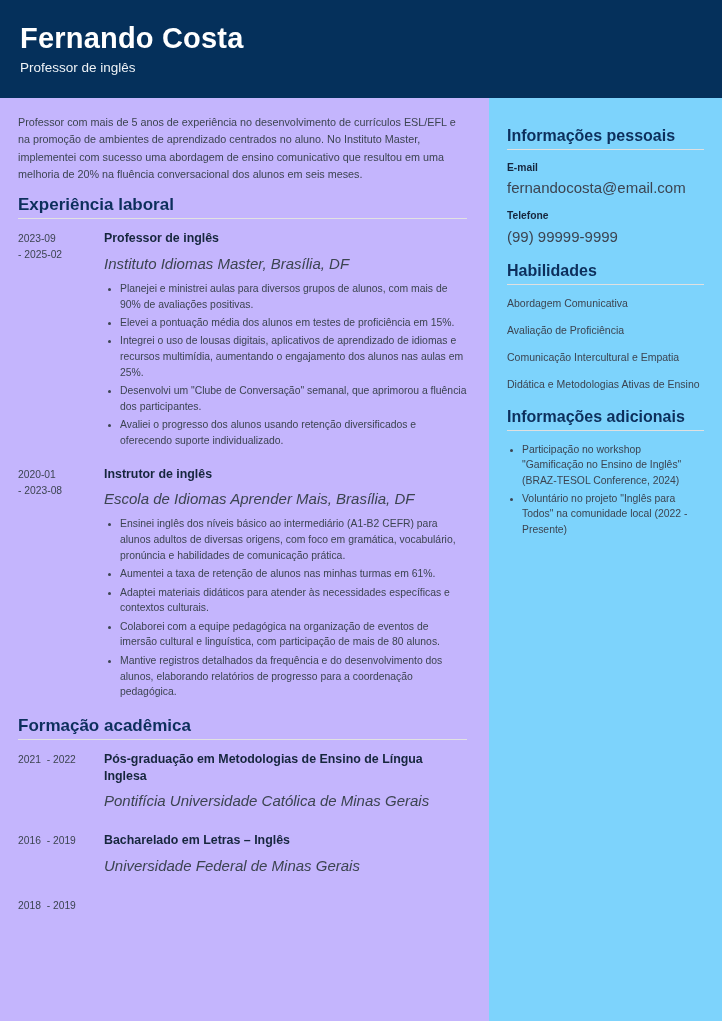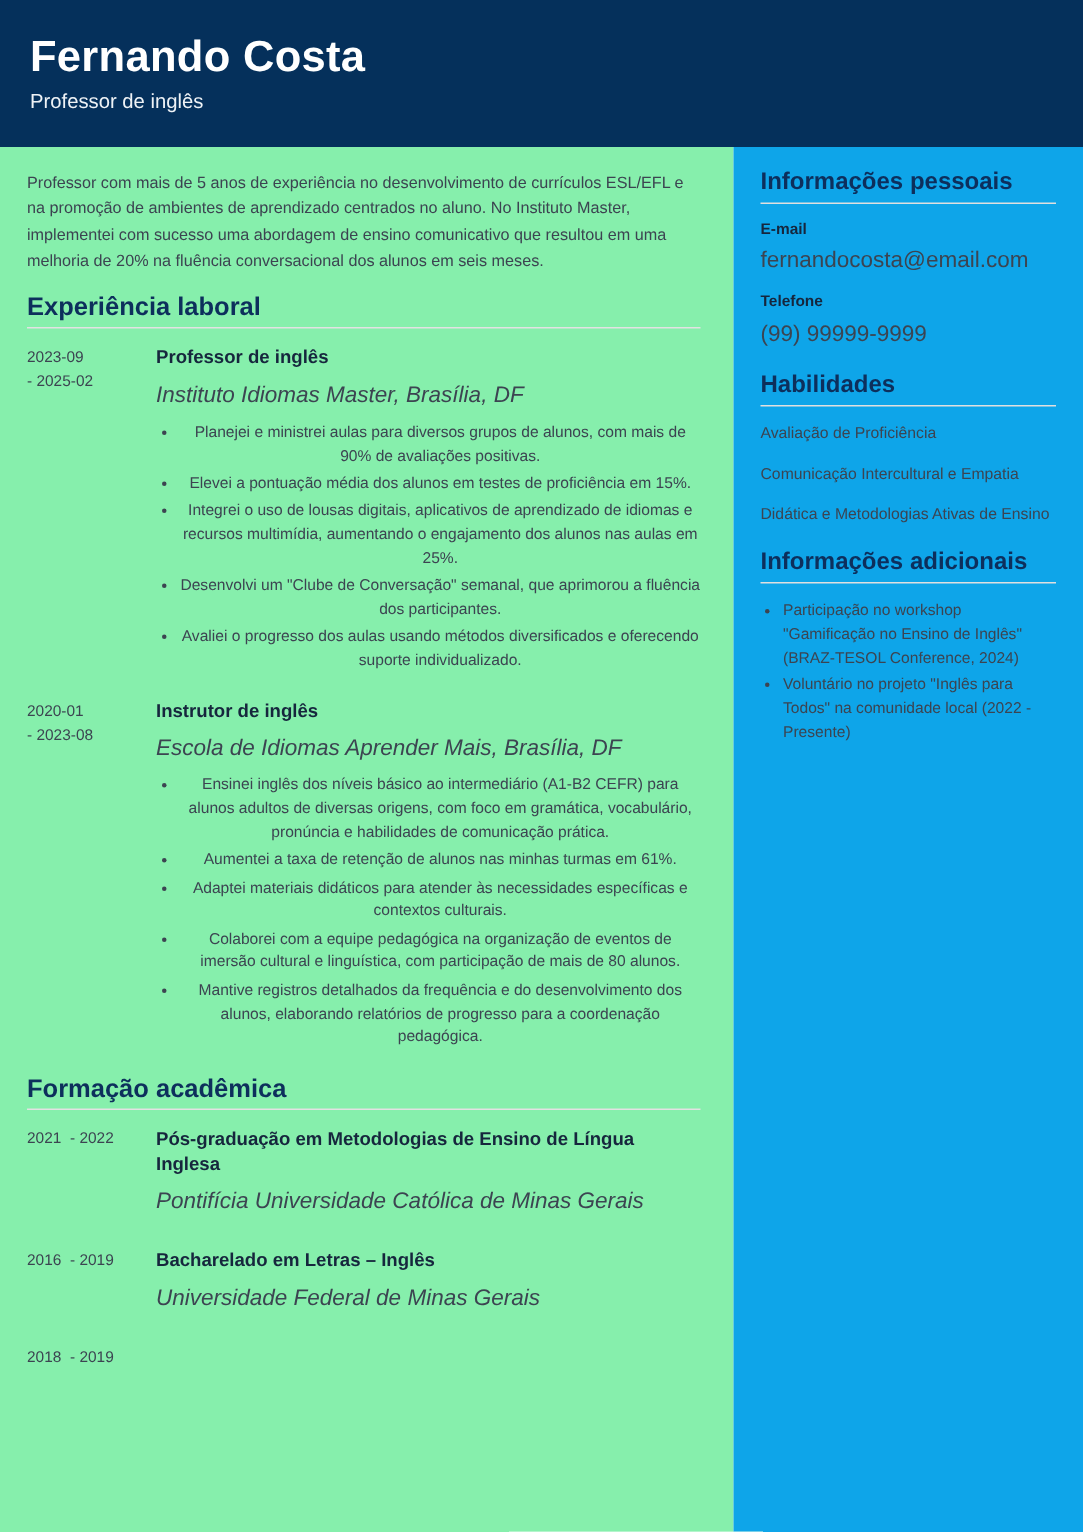--- a/index.html
+++ b/index.html
@@ -47,27 +47,27 @@
   
   .columns {
     display: flex;
     align-items: stretch;
     height: 923px;
   }
   .main-col {
     width: 489px;
     box-sizing: border-box;
     padding: 14px 22px 0 18px;
-    background: #86efac;
+    background: #c4b5fd;
   }
   .side-col {
     width: 233px;
     box-sizing: border-box;
-    padding: 14px 18px 0 18px;
-    background: #0ea5e9;
+    padding: 28px 18px 0 18px;
+    background: #7dd3fc;
   }
 
   
   .summary {
     font-size: 10.8px;
     line-height: 1.62;
     color: #3c4451;
     margin: 2px 0 10px 0;
   }
 
@@ -128,21 +128,20 @@
   .entry-bullets {
     margin: 0;
     padding-left: 16px;
     list-style: disc;
   }
   .entry-bullets li {
     font-size: 10.4px;
     line-height: 1.52;
     color: #3c4451;
     margin-bottom: 2.5px;
-    text-align: center;
   }
   .entry-bullets li::marker { color: #3c4451; font-size: 9px; }
 
   
   .side-title {
     color: #0d2f5c;
     font-size: 16px;
     font-weight: bold;
     margin: 0 0 3px 0;
     line-height: 1.25;
@@ -214,21 +213,21 @@
             <div class="entry">
               <div class="entry-dates"><span class="d1">2023-09</span><span class="d2">- 2025-02</span></div>
               <div class="entry-body">
                 <div class="entry-title">Professor de inglês</div>
                 <div class="entry-org">Instituto Idiomas Master, Brasília, DF</div>
                 <ul class="entry-bullets">
                   <li>Planejei e ministrei aulas para diversos grupos de alunos, com mais de 90% de avaliações positivas.</li>
                   <li>Elevei a pontuação média dos alunos em testes de proficiência em 15%.</li>
                   <li>Integrei o uso de lousas digitais, aplicativos de aprendizado de idiomas e recursos multimídia, aumentando o engajamento dos alunos nas aulas em 25%.</li>
                   <li>Desenvolvi um "Clube de Conversação" semanal, que aprimorou a fluência dos participantes.</li>
-                  <li>Avaliei o progresso dos aulas usando métodos diversificados e oferecendo suporte individualizado.</li>
+                  <li>Avaliei o progresso dos alunos usando retenção diversificados e oferecendo suporte individualizado.</li>
                 </ul>
               </div>
             </div>
             <div class="entry">
               <div class="entry-dates"><span class="d1">2020-01</span><span class="d2">- 2023-08</span></div>
               <div class="entry-body">
                 <div class="entry-title">Instrutor de inglês</div>
                 <div class="entry-org">Escola de Idiomas Aprender Mais, Brasília, DF</div>
                 <ul class="entry-bullets">
                   <li>Ensinei inglês dos níveis básico ao intermediário (A1-B2 CEFR) para alunos adultos de diversas origens, com foco em gramática, vocabulário, pronúncia e habilidades de comunicação prática.</li>
@@ -282,20 +281,21 @@
               <div class="contact-label">Telefone</div>
               <div class="contact-value">(99) 99999-9999</div>
             </div>
           </div>
       </div>
 
       <div class="side-section">
         <h2 class="side-title">Habilidades</h2>
         <hr class="side-rule">
         <div id="skill-list">
+            <div class="skill-item">Abordagem Comunicativa</div>
             <div class="skill-item">Avaliação de Proficiência</div>
             <div class="skill-item">Comunicação Intercultural e Empatia</div>
             <div class="skill-item">Didática e Metodologias Ativas de Ensino</div>
           </div>
       </div>
 
       <div class="side-section">
         <h2 class="side-title">Informações adicionais</h2>
         <hr class="side-rule">
         <ul class="side-bullets" id="additional-info-list">

